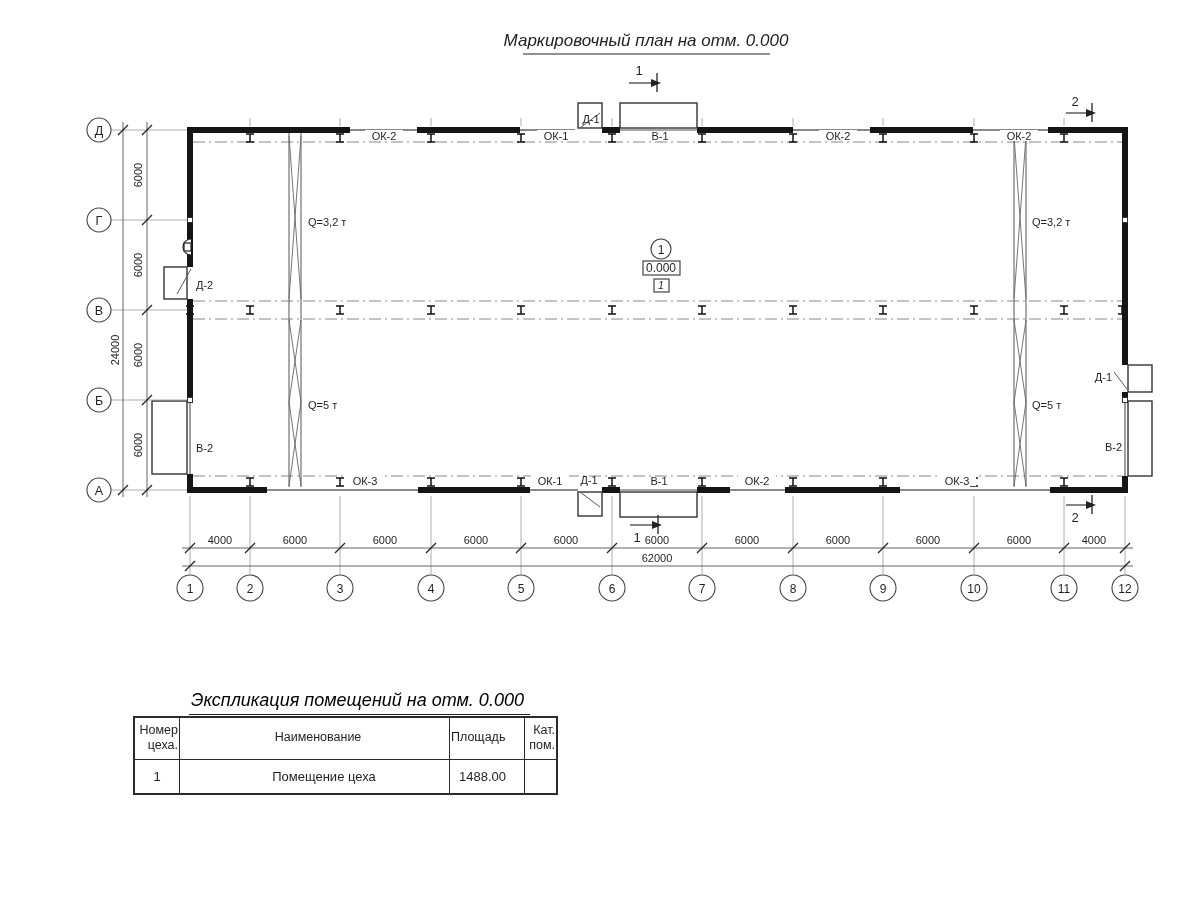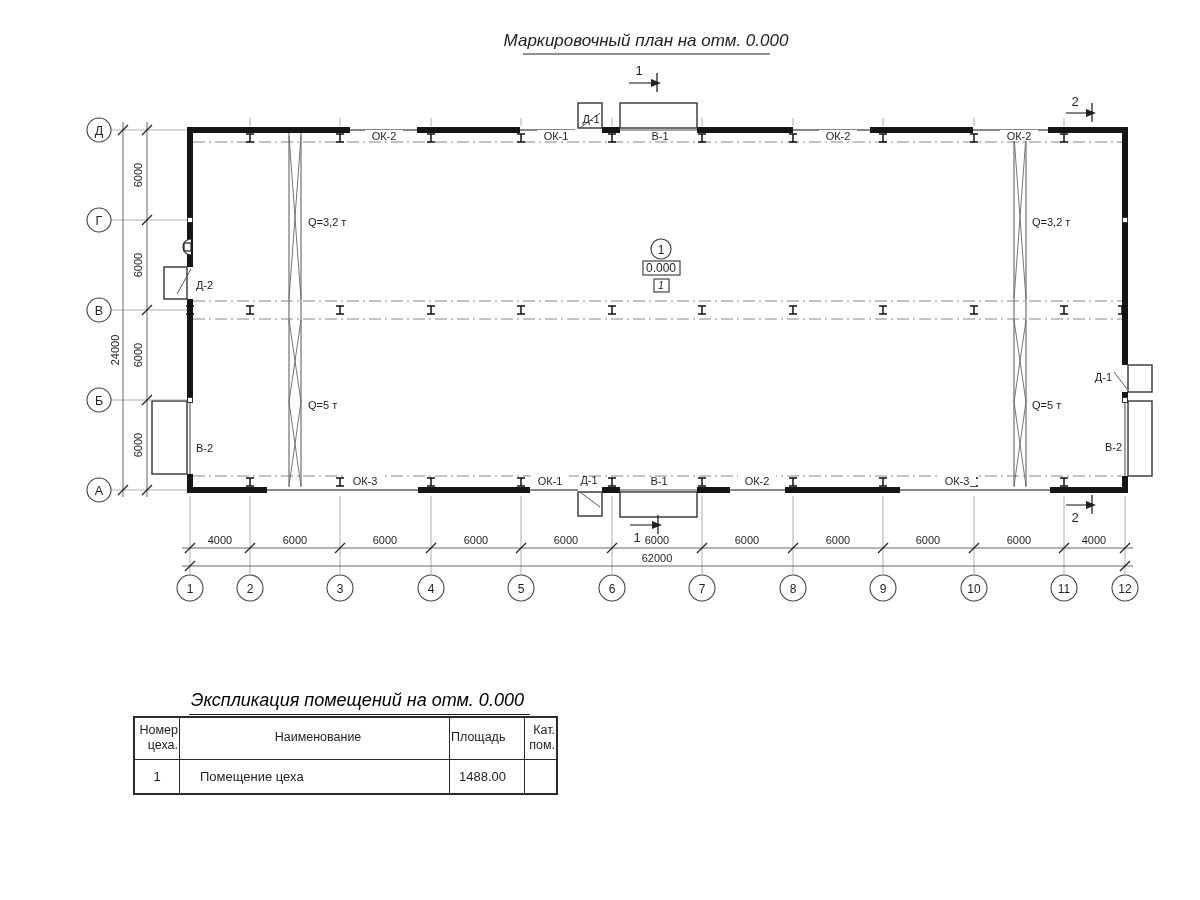--- a/index.html
+++ b/index.html
@@ -6,21 +6,21 @@
   .canvas{position:relative;width:1200px;height:900px;background:#fff;overflow:hidden;
           font-family:"Liberation Sans",sans-serif;}
   svg text{fill:#1f1f1f;font-family:"Liberation Sans",sans-serif;}
   .tbl-title{position:absolute;left:181px;top:690px;font-style:italic;font-size:18px;
              color:#000000;border-bottom:1.4px solid #222;padding:0 6px 3px 2px;margin-left:8px;}
   table.expl{position:absolute;left:133px;top:716px;border-collapse:collapse;table-layout:fixed;
              font-size:13px;color:#1f1f1f;border:2px solid #2b2b2b;}
   table.expl td,table.expl th{border:1.5px solid #2b2b2b;font-weight:normal;overflow:hidden;}
   table.expl th{font-size:12.5px;line-height:1.25;text-align:right;vertical-align:middle;}
   .c-num{width:42px;text-align:center;}
-  .c-name{width:248px;text-align:left;padding-left:20px;}
+  .c-name{width:248px;text-align:center;padding-left:20px;}
   .c-area{width:64px;text-align:left;padding-left:9px;}
   .c-cat{width:29px;}
   tr.hdr{height:42px;} tr.row{height:35px;}
 </style>
 </head>
 <body>
 
 <div class="canvas">
 <svg width="1200" height="670" viewBox="0 0 1200 670">
 

